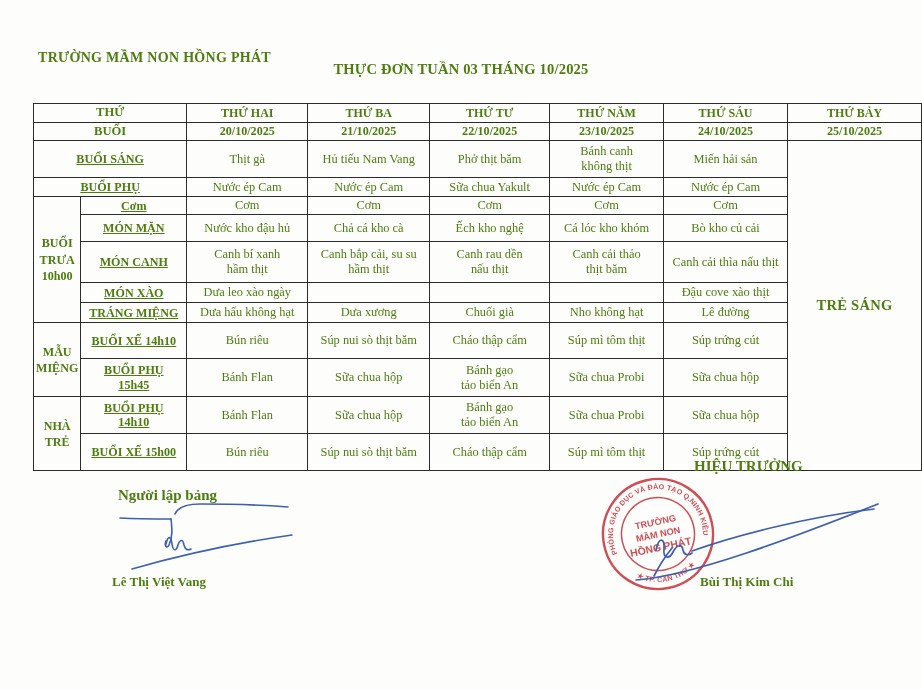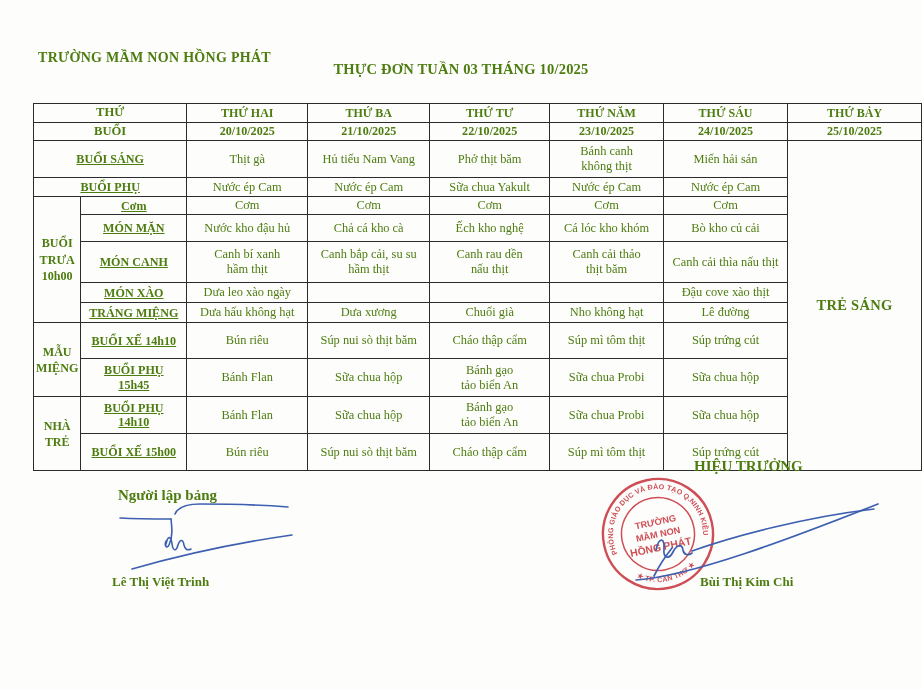--- a/index.html
+++ b/index.html
@@ -186,21 +186,21 @@
   <div class="sig-title" style="left:118px;top:487px;">Người lập bảng</div>
   <svg class="sig-svg" style="left:108px;top:498px;" width="200" height="80" viewBox="0 0 200 80">
     <g fill="none" stroke="#3d5fb0" stroke-width="1.6" stroke-linecap="round" stroke-linejoin="round">
       <path d="M 12 20 C 30 21 48 21 63 21"></path>
       <path d="M 63 21 C 64 30 65 39 61 47 C 59 51 56 48 58 43"></path>
       <path d="M 58 46 c 2 -9 5 -8 6 0 c 1 7 4 8 6 1 c 2 -6 5 -6 6 0 c 1 4 3 6 7 4"></path>
       <path d="M 67 16 C 70 9 79 6 92 6 C 120 6 155 7 180 9"></path>
       <path d="M 24 71 C 66 59 128 45 184 37"></path>
     </g>
   </svg>
-  <div class="sig-name" style="left:112px;top:574px;">Lê Thị Việt Trinh</div>
+  <div class="sig-name" style="left:112px;top:574px;">Lê Thị Việt Vang</div>
 
   <div class="sig-title" style="left:694px;top:458px;">HIỆU TRƯỞNG</div>
 
   <svg class="stamp-svg" width="124" height="124" viewBox="-62 -62 124 124">
     <g transform="rotate(-12)" fill="none" stroke="#cc4149">
       <circle r="55" stroke-width="2.4"></circle>
       <circle r="36.5" stroke-width="1.5"></circle>
       <defs>
         <path id="arcTop" d="M -36.9 25.8 A 45 45 0 1 1 36.9 25.8"></path>
         <path id="arcBottom" d="M -30.9 36.8 A 48 48 0 0 0 30.9 36.8"></path>

